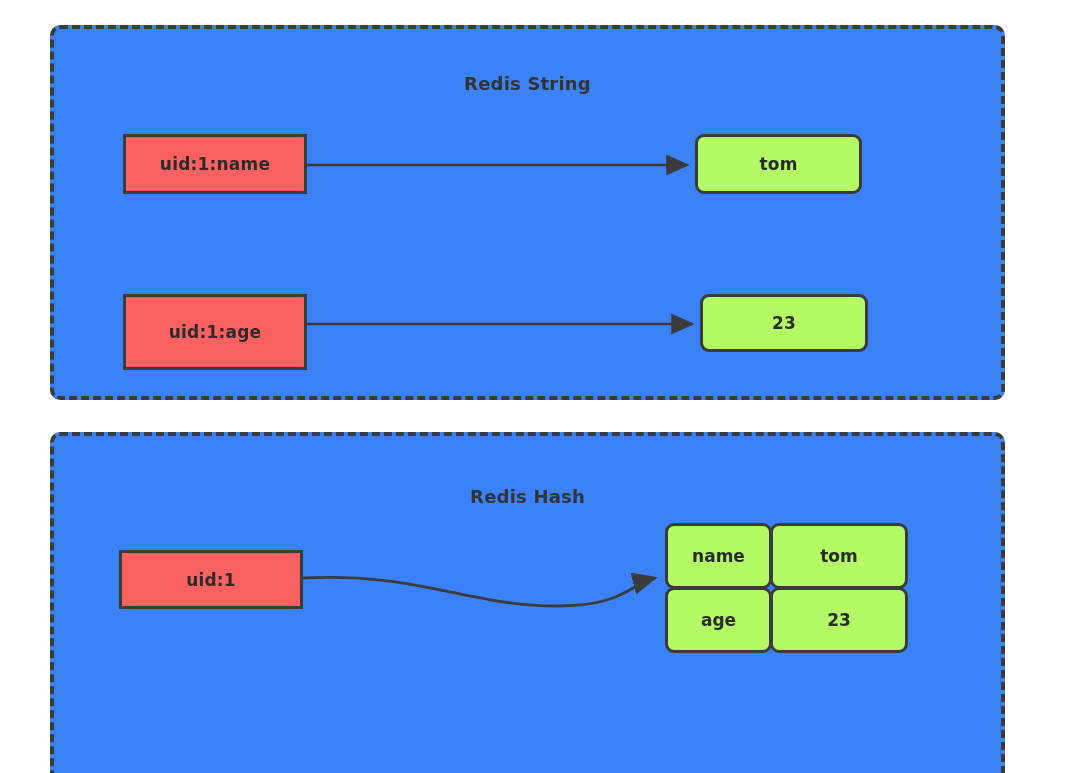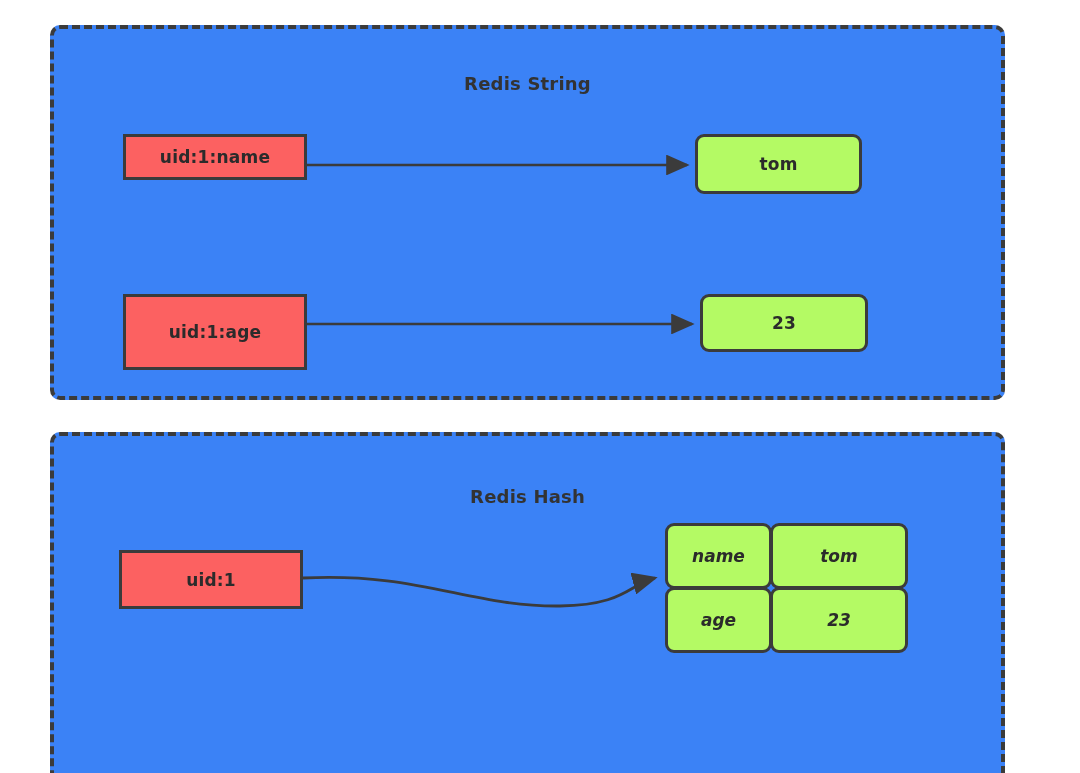--- a/index.html
+++ b/index.html
@@ -74,42 +74,41 @@
     box-sizing: border-box;
     display: flex;
     align-items: center;
     justify-content: center;
     background: #b4fa64;
     border: 3px solid #3b3b3b;
     border-radius: 9px;
     font-size: 17px;
     font-weight: bold;
     color: #2b2b2b;
-    font-style: italic;
   }
   svg.edges {
     position: absolute;
     left: 0;
     top: 0;
     width: 1080px;
     height: 773px;
     pointer-events: none;
     overflow: visible;
   }
 </style>
 </head>
 <body>
 
 <div id="canvas">
 
   <div class="panel" id="panel-string">
     <div class="panel-title" id="title-string">Redis String</div>
   </div>
 
-  <div class="node node-key" style="left:123px; top:134px; width:184px; height:46px;">
+  <div class="node node-key" style="left:123px; top:134px; width:184px; height:60px;">
     <span>uid:1:name</span>
   </div>
   <div class="node node-val" style="left:695px; top:134px; width:167px; height:60px;">
     <span>tom</span>
   </div>
 
   <div class="node node-key" style="left:123px; top:294px; width:184px; height:76px;">
     <span>uid:1:age</span>
   </div>
   <div class="node node-val" style="left:700px; top:294px; width:168px; height:58px;">

